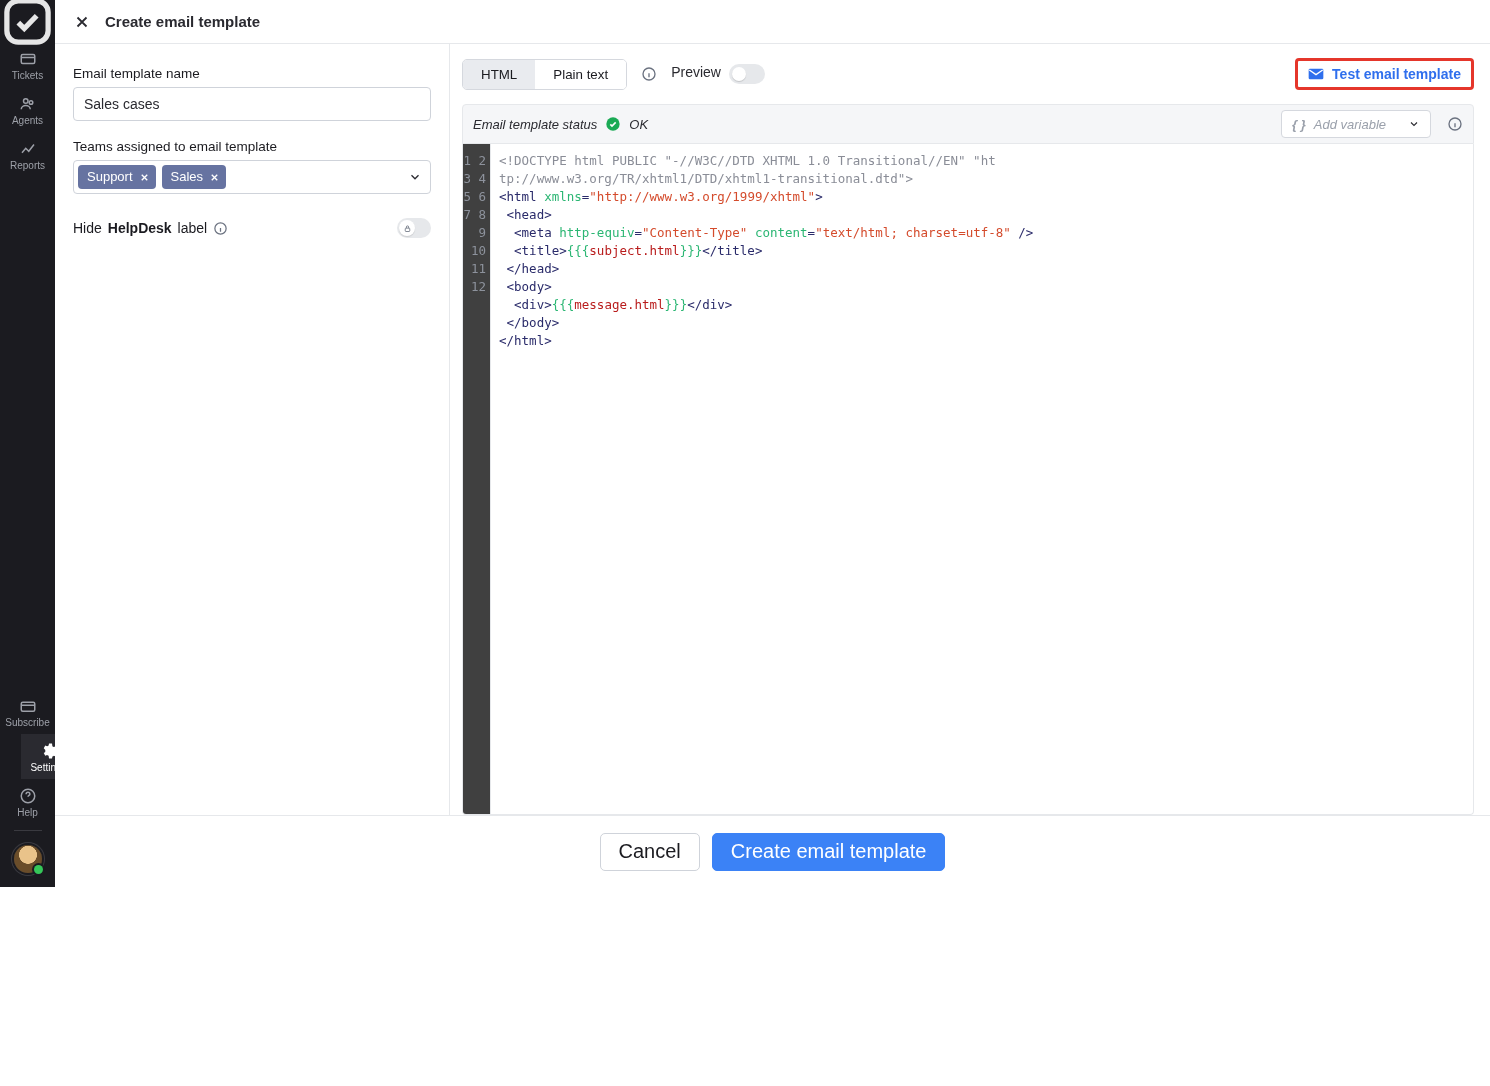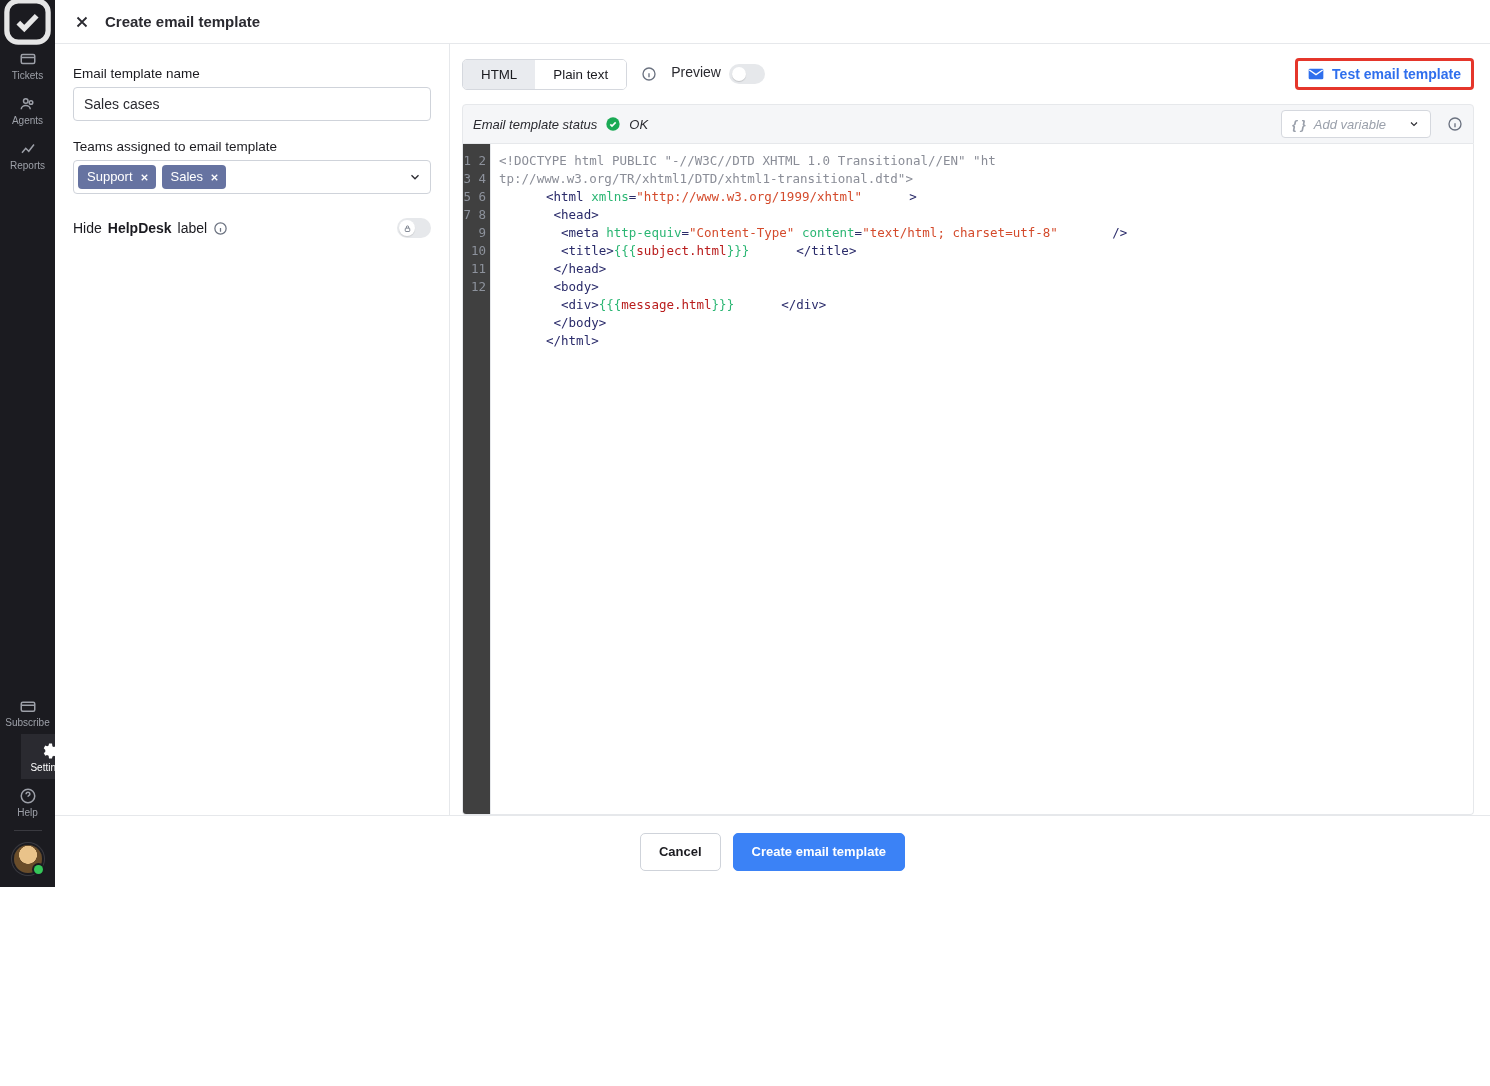--- a/index.html
+++ b/index.html
@@ -133,32 +133,32 @@
   .gutter {
     width:28px; background:#404040; border-right:1px solid #e6e8eb;
     font-family: "SFMono-Regular","Menlo","Consolas",monospace; font-size:12.5px;
     color:#8d929c; text-align:right; padding:8px 4px 0 0; line-height:18px;
   }
   .code {
     flex:1; font-family: "SFMono-Regular","Menlo","Consolas",monospace; font-size:12.5px;
     line-height:18px; padding:8px 8px 0; color:#2a2b6a; white-space:pre; overflow:auto;
   }
   .t-decl   { color:#8a8d97; }
-  .t-tag    { color:#2a2b6a;margin-left:47px; }
+  .t-tag    { color:#2a2b6a; }
   .t-attr   { color:#2bb673; }
   .t-attreq { color:#2a2b6a; }
   .t-str    { color:#d44b2c; }
   .t-brace  { color:#2bb673; }
   .t-var    { color:#b91c1c; }
 
   
   .footerbar {
     height:72px; border-top:1px solid #e6e8eb; display:flex; align-items:center; justify-content:center; gap:12px;
   }
-  .btn { height:38px; padding:0 18px; border-radius:5px; font-size:13px; font-weight:700; cursor:pointer; }
+  .btn { height:38px; padding:0 18px; border-radius:5px; font-size:20px; font-weight:400; cursor:pointer; }
   .btn.secondary { background:#fff; border:1px solid #cfd3da; color:#1b1b20; }
   .btn.primary   { background:#3b82f6; border:1px solid #3b82f6; color:#fff; }
 </style>
 </head>
 <body>
 
 <div class="app">
 
   <nav class="rail">
     <div class="logo">

